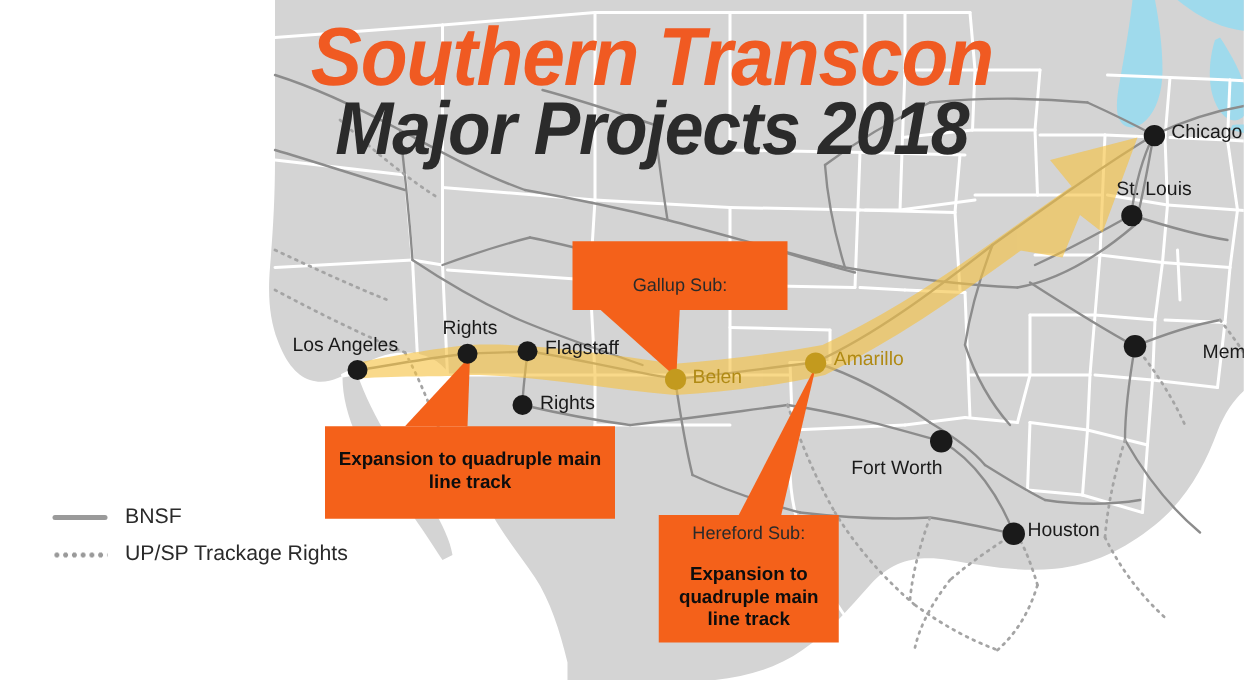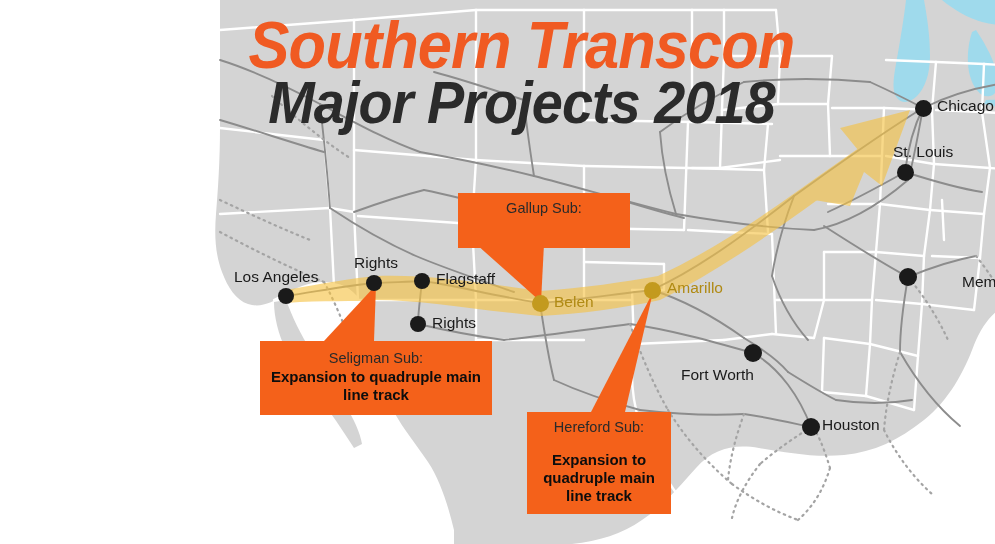--- a/index.html
+++ b/index.html
@@ -390,27 +390,36 @@
       <div class="city-label" style="left: 798px; top: 416px;">Houston</div>
       <div class="city-dot" style="left: 875px; top: 268px; width: 18px; height: 18px; background: rgb(26, 26, 26);"></div>
       <div class="city-label" style="left: 898px; top: 273px; padding-left: 40px;">Memphis</div>
       <div class="city-dot" style="left: 872.5px; top: 163.5px; width: 17px; height: 17px; background: rgb(26, 26, 26);"></div>
       <div class="city-label" style="left: 869px; top: 143px;">St. Louis</div>
       <div class="city-dot" style="left: 890.5px; top: 99.5px; width: 17px; height: 17px; background: rgb(26, 26, 26);"></div>
       <div class="city-label" style="left: 913px; top: 97px;">Chicago</div>
     </div>
 
   <div id="callouts">
-      <div class="callout" style="left: 434px; top: 193px; width: 172px; height: 55px; display: flex; flex-direction: column; justify-content: space-between;">
+      <div class="callout" style="left: 434px; top: 193px; width: 172px; height: 55px; display: flex; flex-direction: column; justify-content: flex-end;">
         <span class="sub">Gallup Sub:</span>
       </div>
       <div class="callout" style="left: 236px; top: 341px; width: 232px; height: 74px; display: flex; flex-direction: column; justify-content: center;">
-        <span class="sub">Seligman Sub:</span>
         <span class="body">Expansion to quadruple main line track</span>
       </div>
       <div class="callout" style="left: 503px; top: 412px; width: 144px; height: 102px; display: flex; flex-direction: column; justify-content: space-between;">
         <span class="sub">Hereford Sub:</span>
         <span class="body">Expansion to quadruple main line track</span>
       </div>
     </div>
 
+  <div class="legend">
+    <div class="legend-row">
+      <span class="legend-swatch swatch-solid"></span>
+      <span class="legend-label">BNSF</span>
+    </div>
+    <div class="legend-row">
+      <span class="legend-swatch swatch-dotted"></span>
+      <span class="legend-label">UP/SP Trackage Rights</span>
+    </div>
+  </div>
 
 </div>
 
 </body></html>

